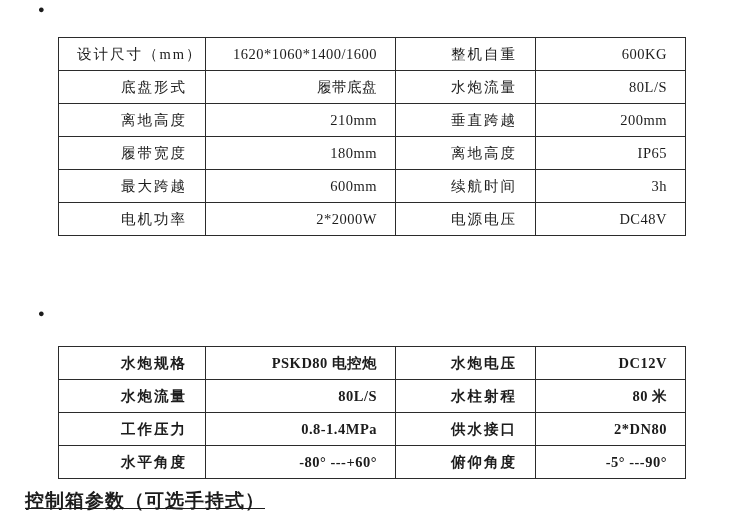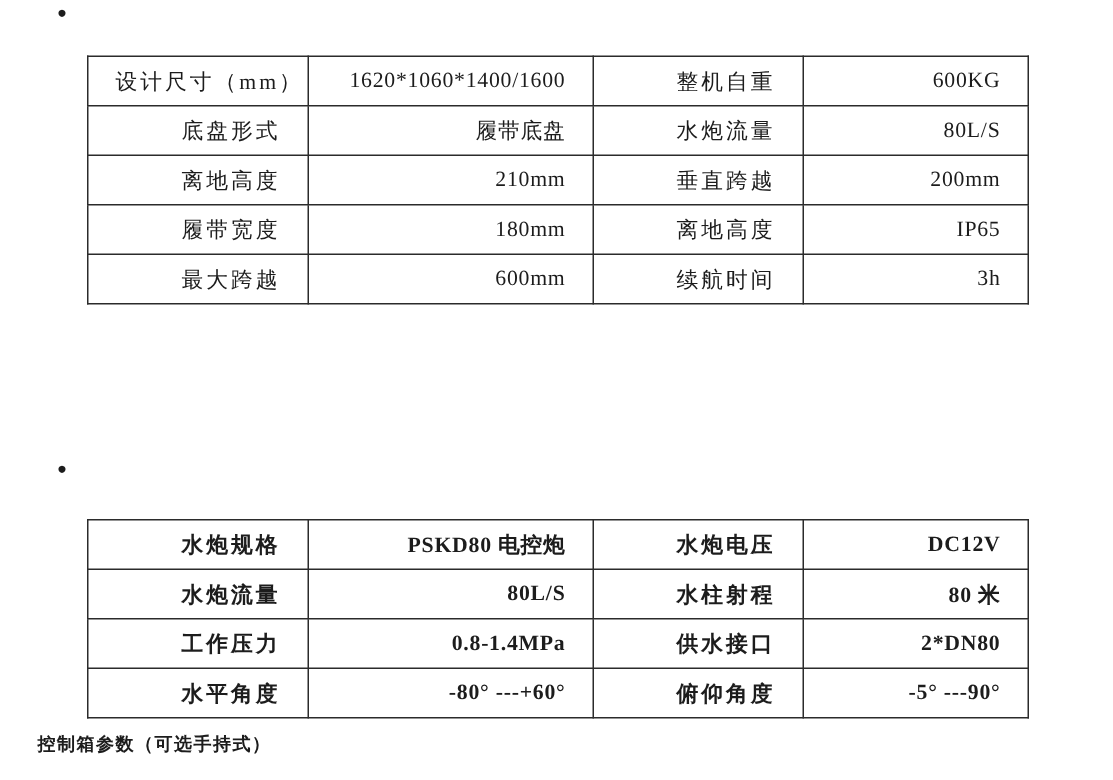--- a/index.html
+++ b/index.html
@@ -32,23 +32,24 @@
     letter-spacing: 0;
     transform: translateY(-1px);
   }
   .heading-1 { top: 4px; }
   .heading-2 { top: 308px; }
   .footer-heading {
     position: absolute;
     left: 25px;
     top: 488px;
     font-weight: bold;
-    font-size: 12px;
+    font-size: 19px;
     letter-spacing: 1px;
     white-space: nowrap;
+    text-decoration: underline;
   }
   table.spec-table {
     position: absolute;
     left: 58px;
     border-collapse: collapse;
     table-layout: fixed;
     width: 627px;
     font-size: 14.5px;
   }
   .table-1 { top: 37px; }
@@ -110,20 +111,26 @@
           <td class="value-cell">180mm</td>
           <td class="label-cell">离地高度</td>
           <td class="value-cell">IP65</td>
         </tr>
         <tr>
           <td class="label-cell">最大跨越</td>
           <td class="value-cell">600mm</td>
           <td class="label-cell">续航时间</td>
           <td class="value-cell">3h</td>
         </tr>
+        <tr>
+          <td class="label-cell">电机功率</td>
+          <td class="value-cell">2*2000W</td>
+          <td class="label-cell">电源电压</td>
+          <td class="value-cell">DC48V</td>
+        </tr>
       </tbody>
     </table>
 
   <div class="section-heading heading-2">
     <span class="bullet">●</span>
   </div>
 
   <table class="spec-table table-2">
     <colgroup>
       <col class="c1">

